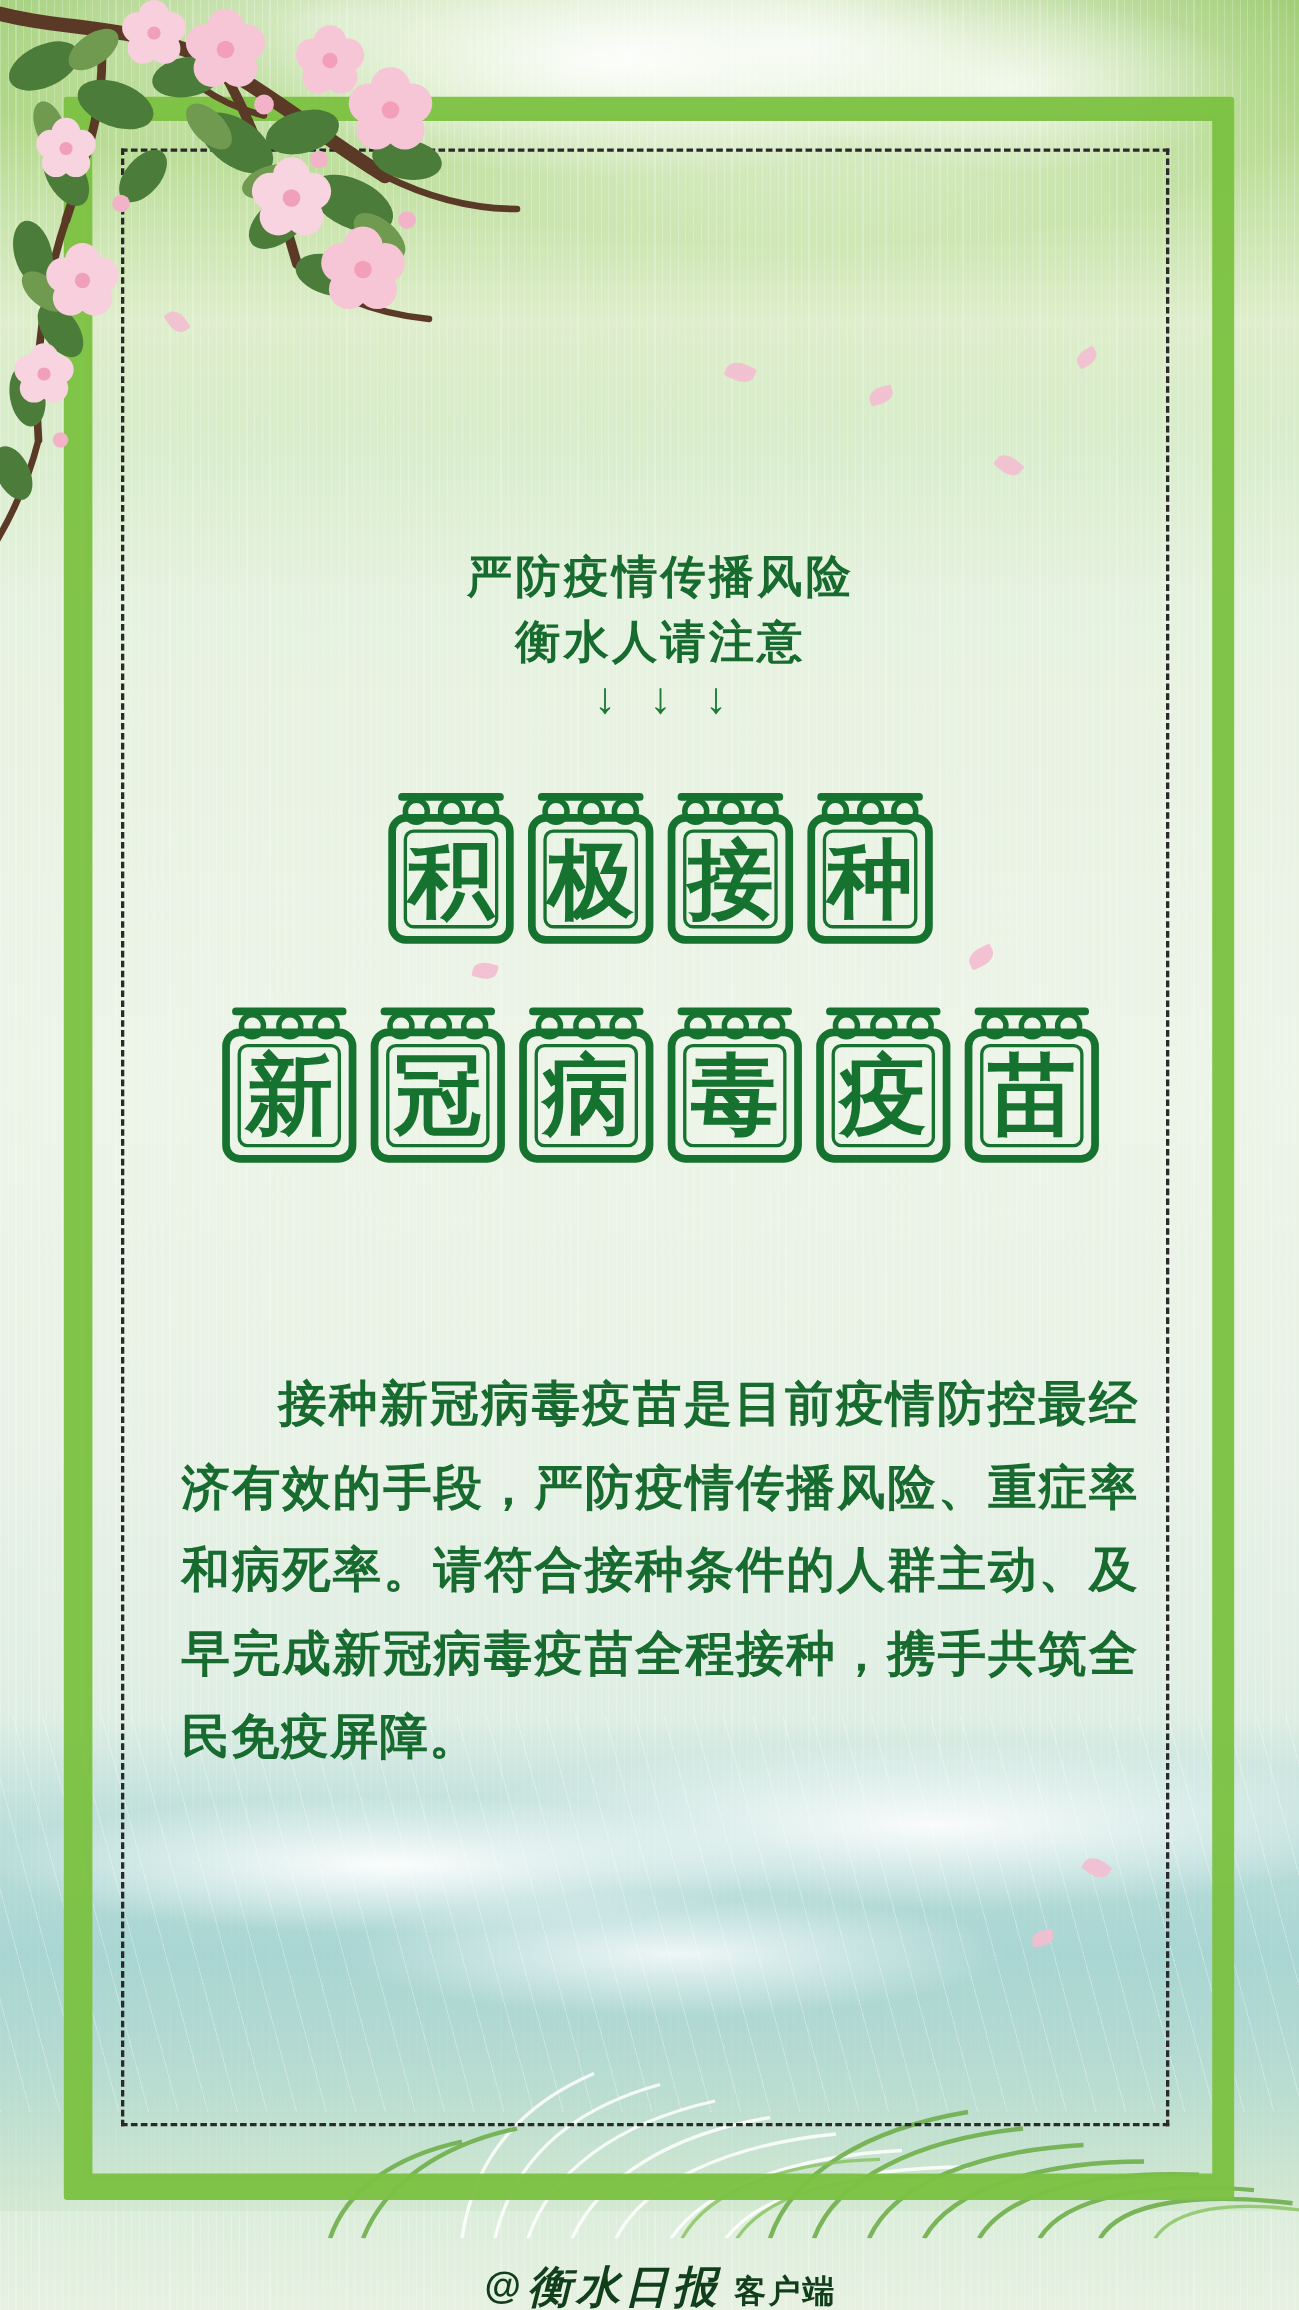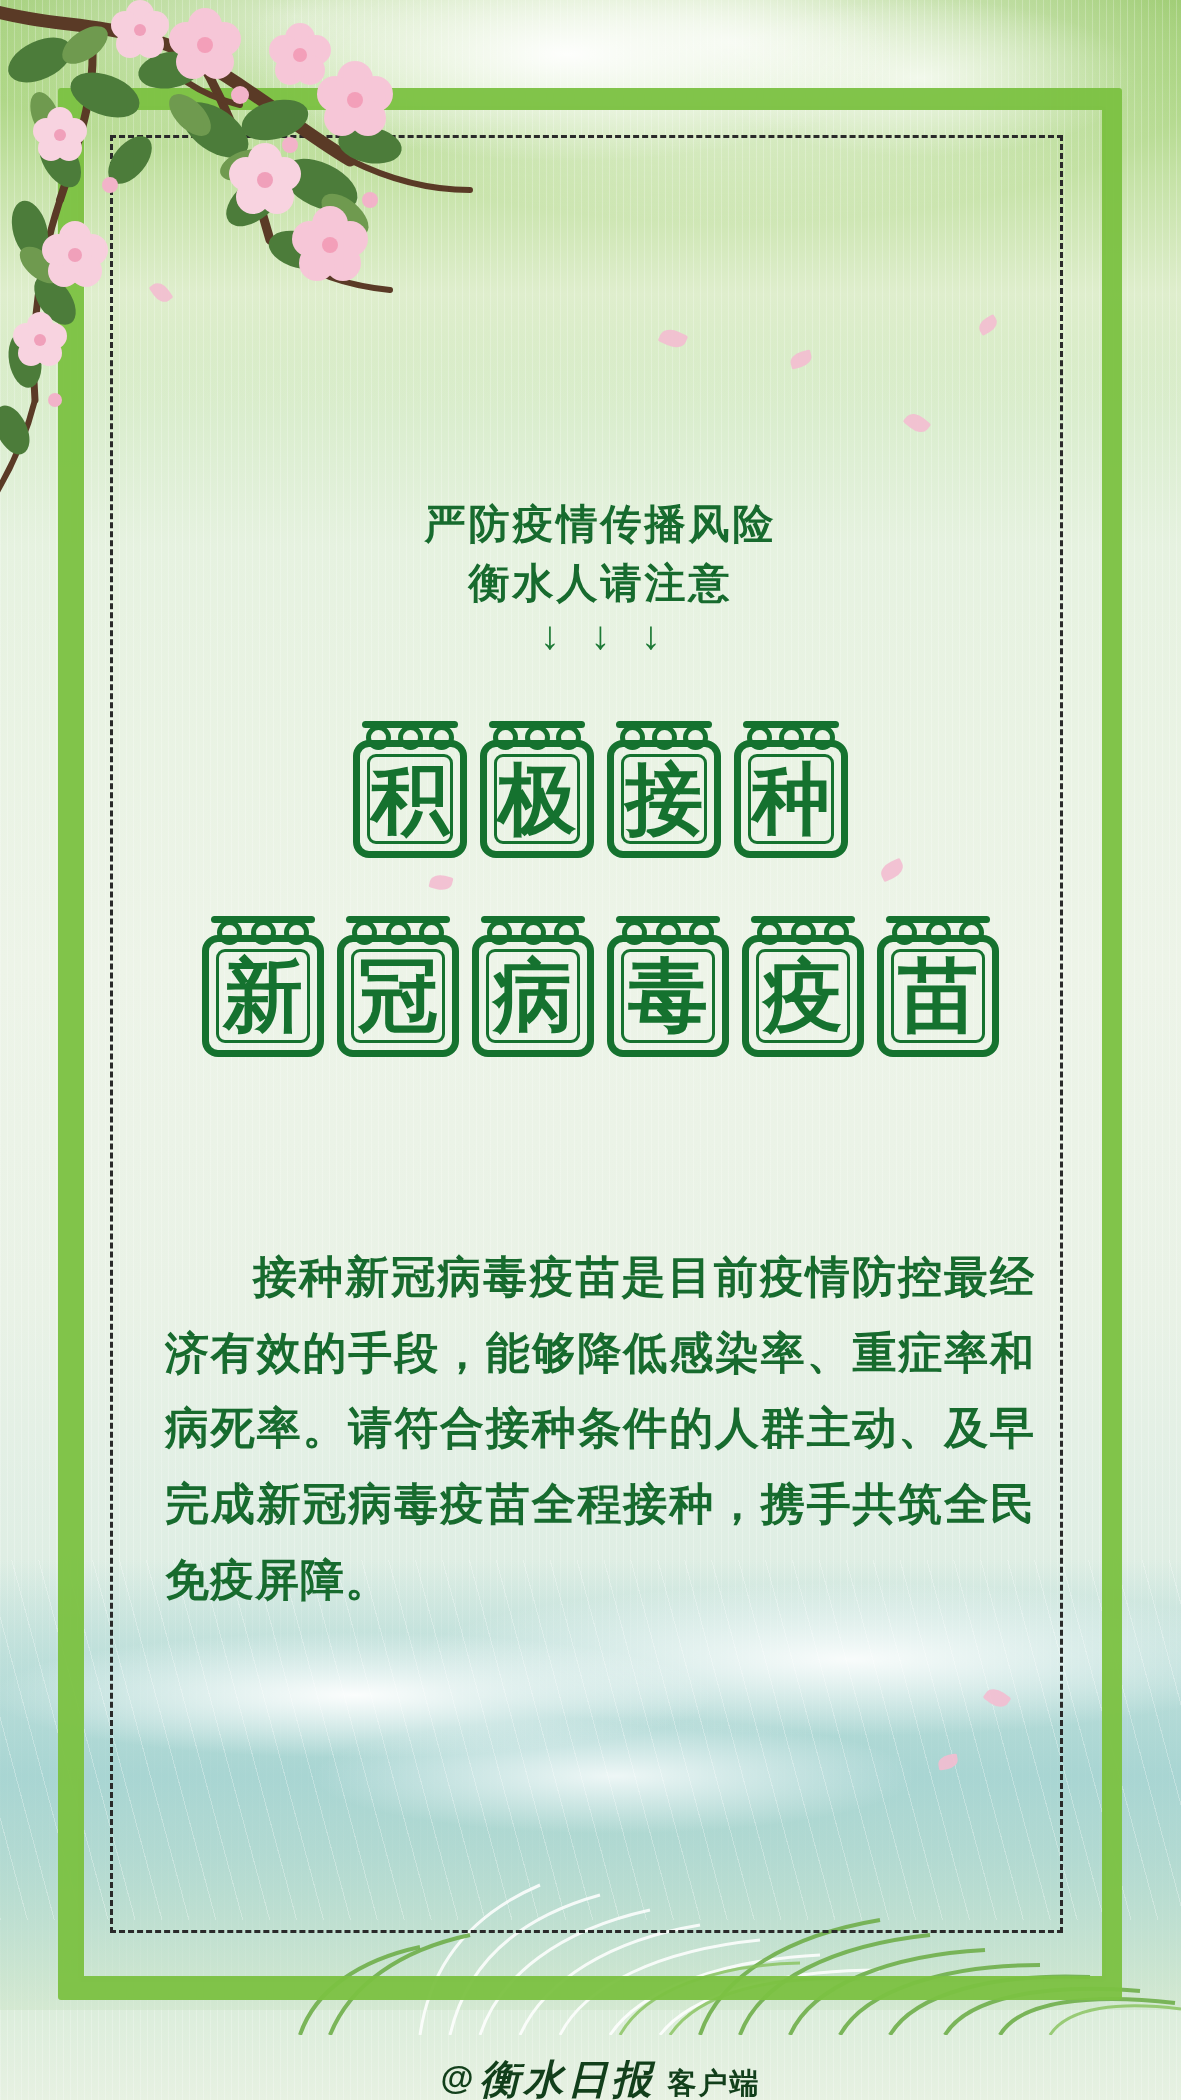--- a/index.html
+++ b/index.html
@@ -592,21 +592,21 @@
         <div class="hooks">
             <i></i>
             <i></i>
             <i></i>
           </div>
         <div class="inner"></div>
         <span class="glyph">苗</span>
       </div>
     </div>
 
-    <p class="body-text">接种新冠病毒疫苗是目前疫情防控最经济有效的手段，能够降低感染率、重症率和病死率。请符合接种条件的人群主动、及早完成新冠病毒疫苗全程接种，携手共筑全民免疫屏障。</p>
+    <p class="body-text">接种新冠病毒疫苗是目前疫情防控最经济有效的手段，严防疫情传播风险、重症率和病死率。请符合接种条件的人群主动、及早完成新冠病毒疫苗全程接种，携手共筑全民免疫屏障。</p>
 
 
     <div class="footer">
       <span class="at">@</span><span class="brand">衡水日报</span><span class="sub">客户端</span>
     </div>
 
   </div>
 </div>
 
 </body></html>

